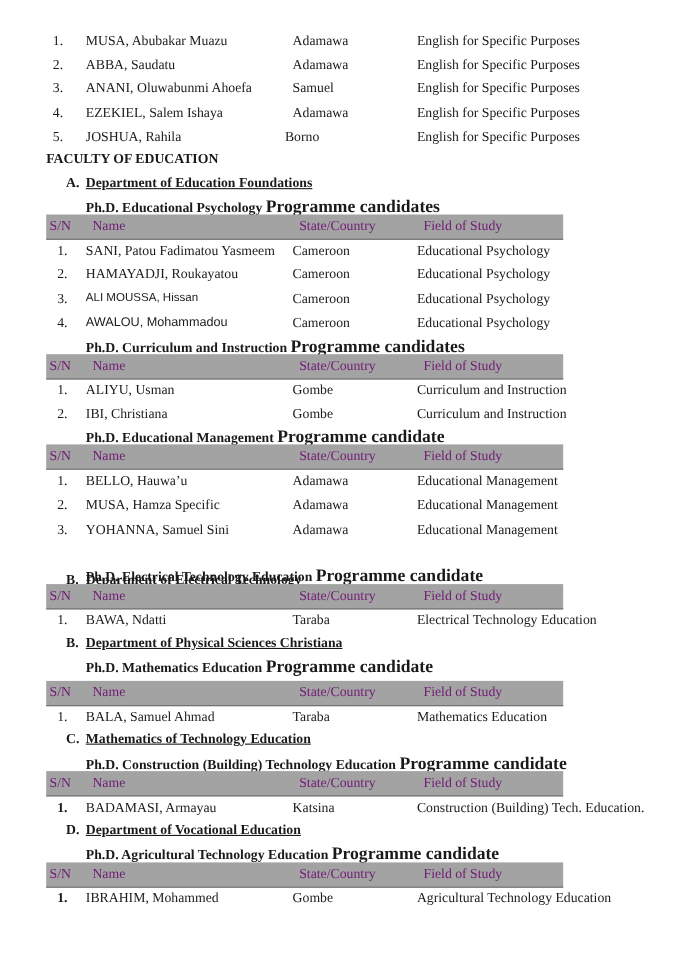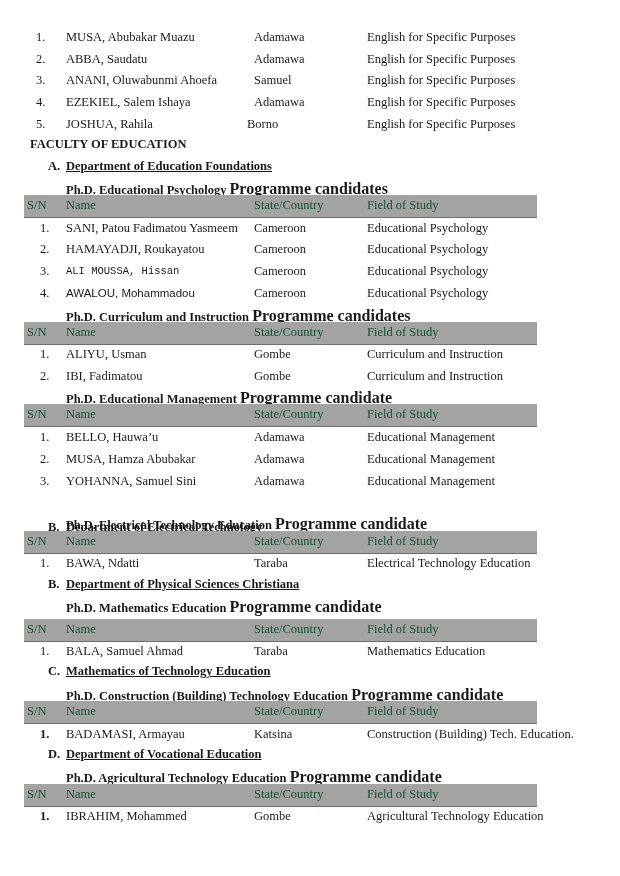--- a/index.html
+++ b/index.html
@@ -1,31 +1,31 @@
 <!DOCTYPE html>
 <html><head>
 <meta charset="utf-8">
 <style>
   html, body { margin: 0; padding: 0; background: #ffffff; }
   body { width: 620px; height: 876px; position: relative; overflow: hidden;
          font-family: "Liberation Serif", "DejaVu Serif", serif; color: #1a1a1a; }
-  .abs { position: absolute; white-space: nowrap; }
+  .abs { position: absolute; white-space: nowrap; margin-left: 12px; }
   .row { font-size: 12.5px; line-height: 16px; }
   .sn { position: absolute; left: 36px; width: 20px; text-align: left; }
   .nm { position: absolute; left: 66px; }
   .st { position: absolute; left: 254px; }
   .fd { position: absolute; left: 367px; }
   .faculty { font-weight: bold; font-size: 12.5px; left: 30px; }
   .dept { font-weight: bold; font-size: 12.5px; left: 48px; }
   .dept .letter { display: inline-block; width: 18px; }
   .dept .title { text-decoration: underline; text-align: right; }
   .prog { font-weight: bold; font-size: 12.5px; left: 66px; }
   .prog .small { font-size: 16px; }
-  .thead { position: absolute; left: 24px; width: 513px; height: 22px;
-           background: #a3a3a3; border-bottom: 1.5px solid #6e6e6e; font-size: 12.5px; color: #14532d; }
+  .thead { position: absolute; left: 42px; width: 470px; height: 22px;
+           background: #a3a3a3; border-bottom: 1.5px solid #6e6e6e; font-size: 12.5px; color: #701a75; }
   .thead span { position: absolute; top: 3px; }
   .thead .h-sn { left: 3px; }
   .thead .h-nm { left: 42px; text-align: right; }
   .thead .h-st { left: 230px; }
   .thead .h-fd { left: 343px; }
   .sans { font-family: "Liberation Sans", "DejaVu Sans", sans-serif; font-size: 11.5px; }
   .bold-sn { font-weight: bold; }
 </style>
 </head>
 <body>
@@ -85,21 +85,21 @@
   <span class="fd">Educational Psychology</span>
 </div>
 <div class="abs row" style="top:241px;left:0;width:620px;">
   <span class="sn" style="left:40px;">2.</span>
   <span class="nm">HAMAYADJI, Roukayatou</span>
   <span class="st">Cameroon</span>
   <span class="fd">Educational Psychology</span>
 </div>
 <div class="abs row" style="top:263px;left:0;width:620px;">
   <span class="sn" style="left:40px;">3.</span>
-  <span class="nm sans" style="font-size:10.5px;font-family:Liberation Mono, monospace;">ALI MOUSSA, Hissan</span>
+  <span class="nm sans" style="font-size:10.5px;">ALI MOUSSA, Hissan</span>
   <span class="st">Cameroon</span>
   <span class="fd">Educational Psychology</span>
 </div>
 <div class="abs row" style="top:285px;left:0;width:620px;">
   <span class="sn" style="left:40px;">4.</span>
   <span class="nm sans">AWALOU, Mohammadou</span>
   <span class="st">Cameroon</span>
   <span class="fd">Educational Psychology</span>
 </div>
 
@@ -113,21 +113,21 @@
   <span class="h-fd">Field of Study</span>
 </div>
 <div class="abs row" style="top:346px;left:0;width:620px;">
   <span class="sn" style="left:40px;">1.</span>
   <span class="nm">ALIYU, Usman</span>
   <span class="st">Gombe</span>
   <span class="fd">Curriculum and Instruction</span>
 </div>
 <div class="abs row" style="top:368px;left:0;width:620px;">
   <span class="sn" style="left:40px;">2.</span>
-  <span class="nm">IBI, Fadimatou</span>
+  <span class="nm">IBI, Christiana</span>
   <span class="st">Gombe</span>
   <span class="fd">Curriculum and Instruction</span>
 </div>
 
 <div class="abs prog" style="top:389px;">
   <span>Ph.D. Educational Management</span> <span class="small">Programme candidate</span>
 </div>
 <div class="thead" style="top:404px;">
   <span class="h-sn">S/N</span>
   <span class="h-nm">Name</span>
@@ -135,21 +135,21 @@
   <span class="h-fd">Field of Study</span>
 </div>
 <div class="abs row" style="top:429px;left:0;width:620px;">
   <span class="sn" style="left:40px;">1.</span>
   <span class="nm">BELLO, Hauwa’u</span>
   <span class="st">Adamawa</span>
   <span class="fd">Educational Management</span>
 </div>
 <div class="abs row" style="top:451px;left:0;width:620px;">
   <span class="sn" style="left:40px;">2.</span>
-  <span class="nm">MUSA, Hamza Abubakar</span>
+  <span class="nm">MUSA, Hamza Specific</span>
   <span class="st">Adamawa</span>
   <span class="fd">Educational Management</span>
 </div>
 <div class="abs row" style="top:473px;left:0;width:620px;">
   <span class="sn" style="left:40px;">3.</span>
   <span class="nm">YOHANNA, Samuel Sini</span>
   <span class="st">Adamawa</span>
   <span class="fd">Educational Management</span>
 </div>
 

